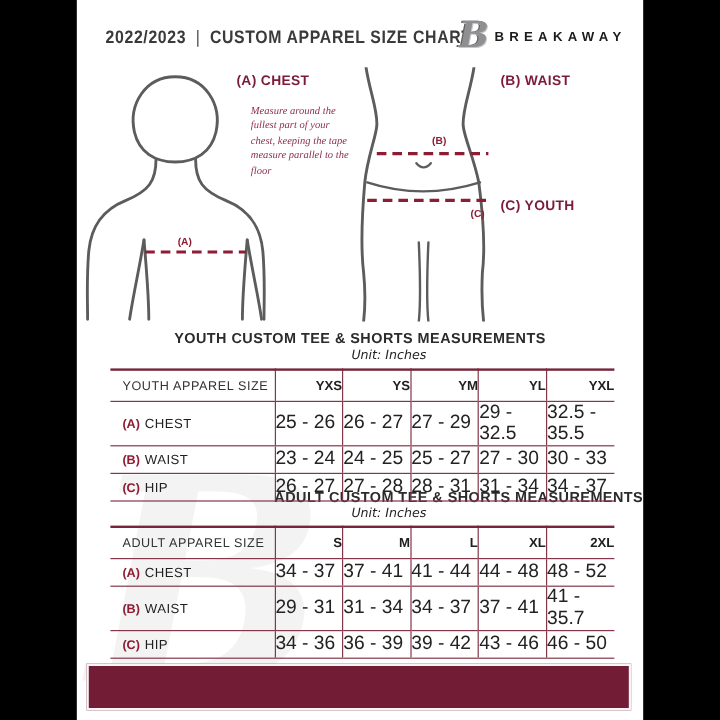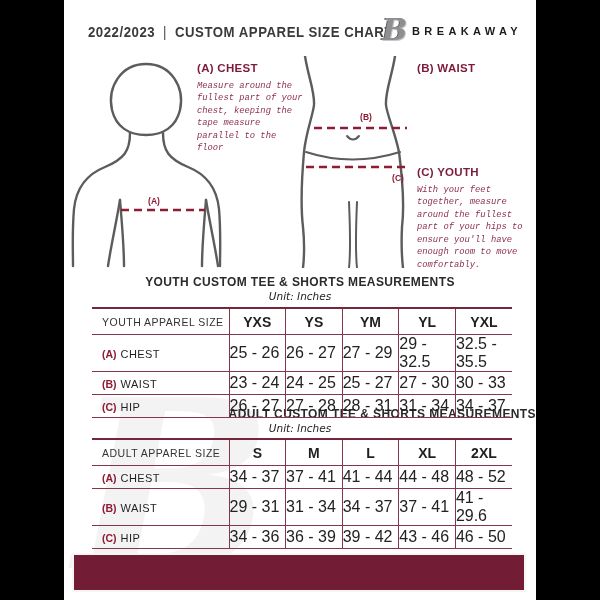--- a/index.html
+++ b/index.html
@@ -33,42 +33,43 @@
     white-space:nowrap;
   }
   
   .fig { position:absolute; }
   .guide { position:absolute; width:106px; }
   .guide h3 {
     margin:0 0 6px 0; font-size:11.5px; font-weight:bold;
     color:#7c1b38; letter-spacing:0.3px; white-space:nowrap;
   }
   .guide p {
-    margin:0; font-size:8.8px; font-style:italic; color:#8e3050;
-    line-height:1.42; font-family:Liberation Mono, monospace;
+    margin:12px; font-size:8.8px; font-style:italic; color:#8e3050;
+    line-height:1.42; font-family:Liberation Serif, serif;
   }
   
   .sec-title {
     position:absolute; left:0; width:472px; text-align:center;
     font-size:12px; font-weight:bold; color:#2b2b2b; letter-spacing:0.4px;
   }
   .sec-unit {
     position:absolute; left:0; width:472px; text-align:center;
     font-size:10.5px; font-style:italic; color:#222;
     font-family:"DejaVu Sans", sans-serif;
+    padding-left:24px;
   }
   
   .tbl-wrap { position:absolute; left:28px; width:420px; z-index:2; }
   table.sizes { border-collapse:collapse; width:420px; table-layout:fixed; background:transparent; }
   table.sizes { border-top:2px solid #76263a; }
   table.sizes th, table.sizes td {
     border-bottom:1.4px solid #84374a; padding:0; background:transparent;
   }
   table.sizes tr > *:not(:first-child) { border-left:1.4px solid #84374a; }
-  table.sizes thead th { height:25px; font-size:14px; font-weight:bold; color:#1f1f1f; text-align:center; }
+  table.sizes thead th { height:25px; font-size:11px; font-weight:bold; color:#1f1f1f; text-align:right; }
   table.sizes thead th.rowhead {
     font-weight:normal; font-size:10.5px; color:#333; letter-spacing:0.5px;
     text-align:left; padding-left:10px;
   }
   table.sizes tbody th.rowhead { height:22px; text-align:left; padding-left:10px; font-weight:normal; }
   table.sizes tbody td { height:22px; font-size:16px; color:#222; text-align:left; }
   .rk { color:#8e1c34; font-weight:bold; font-size:10.5px; }
   .rl { color:#1f1f1f; font-size:11px; margin-left:4px; letter-spacing:0.4px; }
   
   .watermark {
@@ -128,21 +129,20 @@
     <line x1="28" y1="111" x2="131" y2="111" stroke="#8e1c34" stroke-width="2.6" stroke-dasharray="8 5"></line>
     <text x="120" y="125" font-size="8.5" font-weight="bold" fill="#8e1c34" text-anchor="middle">(C)</text>
   </svg>
 
   <div class="guide" style="left:353px; top:62px;">
     <h3>(B) WAIST</h3>
   </div>
 
   <div class="guide" style="left:353px; top:166px; width:114px;">
     <h3>(C) YOUTH</h3>
-    <p>With your feet together, measure around the fullest part of your hips to ensure you'll have enough room to move comfortably.</p>
   </div>
 
   <div class="watermark">B</div>
 
   <div class="sec-title" style="top:275px;">YOUTH CUSTOM TEE &amp; SHORTS MEASUREMENTS</div>
   <div class="sec-unit" style="top:290px;">Unit: Inches</div>
 
   <div class="tbl-wrap" style="top:307px;">
     <table class="sizes">
       <colgroup>
@@ -223,21 +223,21 @@
           <td>41 - 44</td>
           <td>44 - 48</td>
           <td>48 - 52</td>
         </tr>
         <tr>
           <th class="rowhead"><span class="rk">(B)</span><span class="rl">WAIST</span></th>
           <td>29 - 31</td>
           <td>31 - 34</td>
           <td>34 - 37</td>
           <td>37 - 41</td>
-          <td>41 - 29.6</td>
+          <td>41 - 35.7</td>
         </tr>
         <tr>
           <th class="rowhead"><span class="rk">(C)</span><span class="rl">HIP</span></th>
           <td>34 - 36</td>
           <td>36 - 39</td>
           <td>39 - 42</td>
           <td>43 - 46</td>
           <td>46 - 50</td>
         </tr>
       </tbody>

